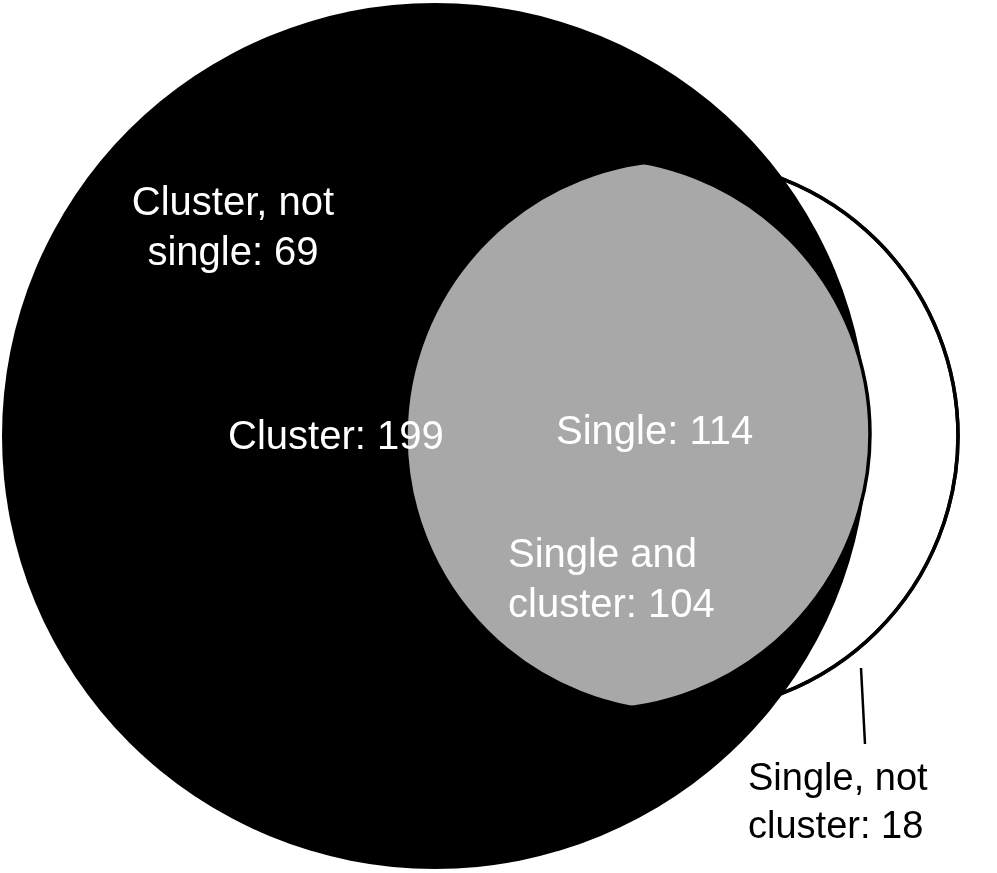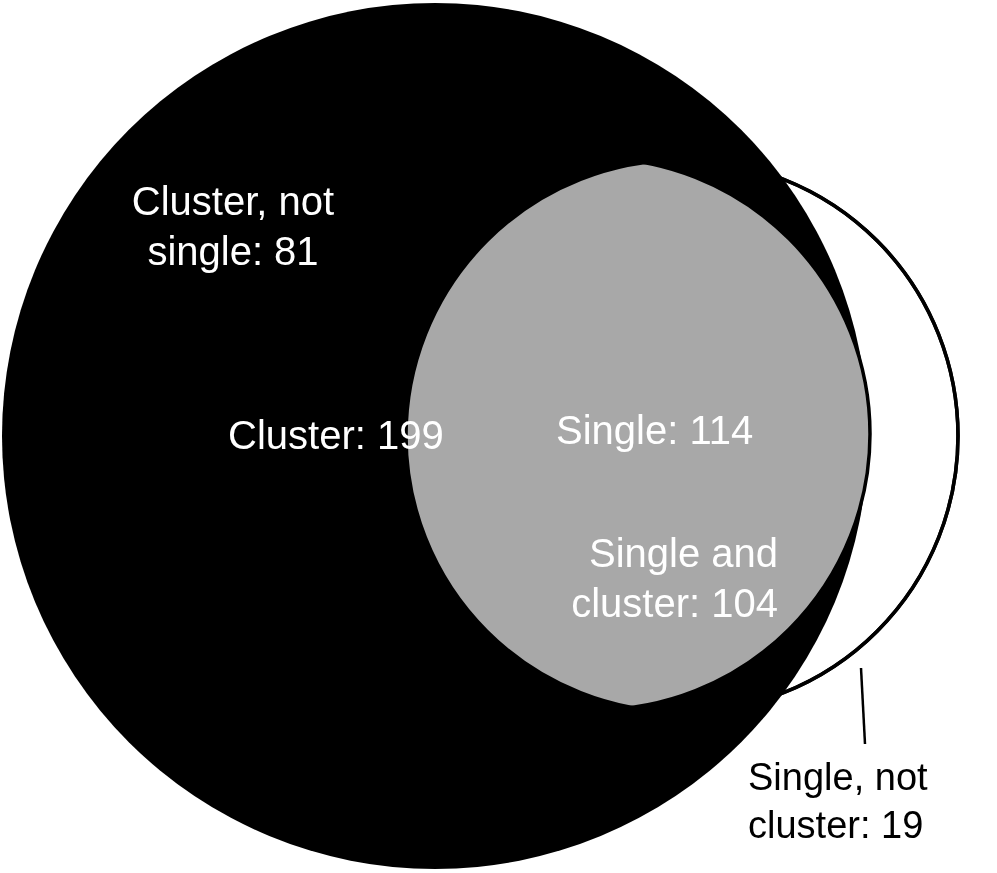--- a/index.html
+++ b/index.html
@@ -49,21 +49,21 @@
     left: 556px;
     top: 405px;
     font-size: 40px;
     text-align: right;
   }
   #label-single-and-cluster {
     left: 508px;
     top: 528px;
     width: 270px;
     font-size: 40px;
-    text-align: right;
+    text-align: left;
   }
   #label-single-not-cluster {
     left: 748px;
     top: 754px;
     width: 250px;
     font-size: 38px;
     text-align: left;
   }
 </style>
 </head>
@@ -85,25 +85,25 @@
     <g clip-path="url(#clip-single)">
       <circle cx="594" cy="434" r="276" fill="#A8A8A8" stroke="#000000" stroke-width="3.5"></circle>
     </g>
 
     <circle cx="682" cy="436" r="276" fill="none" stroke="#000000" stroke-width="3.5"></circle>
 
     <line x1="861" y1="668" x2="865" y2="744" stroke="#000000" stroke-width="2.5"></line>
   </svg>
 
   <div class="venn-label label-light" id="label-cluster-not-single">Cluster, not
-single: 81</div>
+single: 69</div>
 
   <div class="venn-label label-light" id="label-cluster-total">Cluster: 199</div>
 
   <div class="venn-label label-light" id="label-single-total">Single: 114</div>
 
   <div class="venn-label label-light" id="label-single-and-cluster">Single and
 cluster: 104</div>
 
   <div class="venn-label label-dark" id="label-single-not-cluster">Single, not
-cluster: 19</div>
+cluster: 18</div>
 
 </div>
 
 </body></html>

